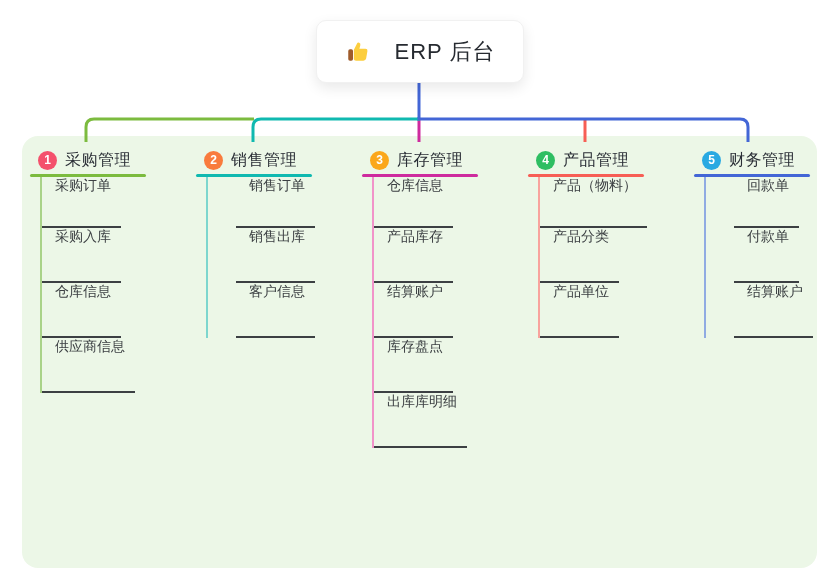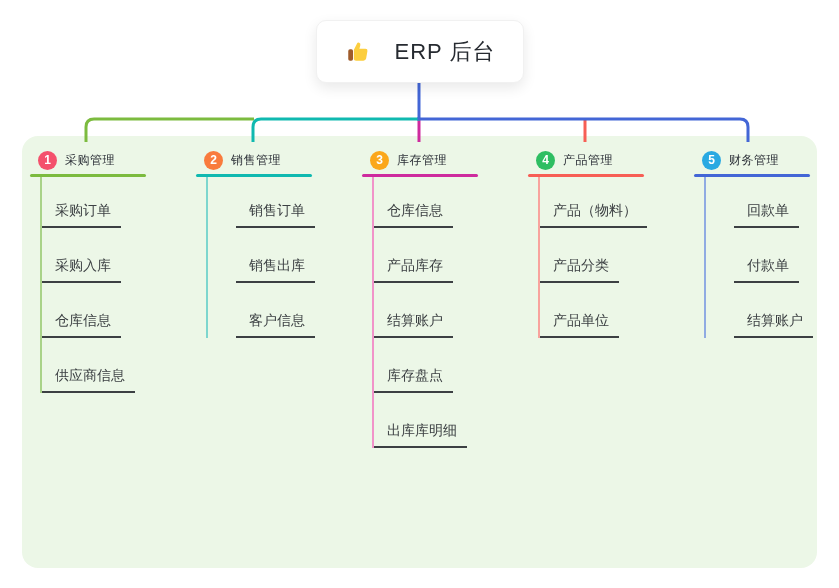--- a/index.html
+++ b/index.html
@@ -27,24 +27,24 @@
   .root-title{font-size:22px;font-weight:500;color:#262a30;letter-spacing:1px;}
   .root-icon{width:26px;height:26px;display:inline-flex;}
   .branch{position:absolute;top:148px;width:116px;}
   .branch-header{
     display:flex;align-items:center;gap:8px;height:25px;padding-left:8px;cursor:pointer;
   }
   .badge{
     width:19px;height:19px;border-radius:50%;flex:0 0 19px;
     color:#ffffff;font-size:12px;font-weight:700;line-height:19px;text-align:center;
   }
-  .branch-title{font-size:12px;color:#2a2e36;white-space:nowrap;letter-spacing:0.5px;}
+  .branch-title{font-size:16px;color:#2a2e36;white-space:nowrap;letter-spacing:0.5px;}
   .branch-underline{height:3px;width:116px;border-radius:2px;margin-top:1px;}
   .children{margin-left:10px;border-left:2px solid;}
-  .child{height:55px;display:flex;align-items:flex-end;cursor:pointer;}
+  .child{height:55px;display:flex;cursor:pointer;}
   .child:first-child{height:51px;}
   .child-label{
     display:inline-block;border-bottom:2px solid;border-color:inherit;
     padding:0 10px 6px 13px;font-size:14px;color:#3c4043;white-space:nowrap;
   }
 </style>
 </head>
 <body>
 
 <div class="panel" style="background-color: rgb(236, 247, 231);"></div>

